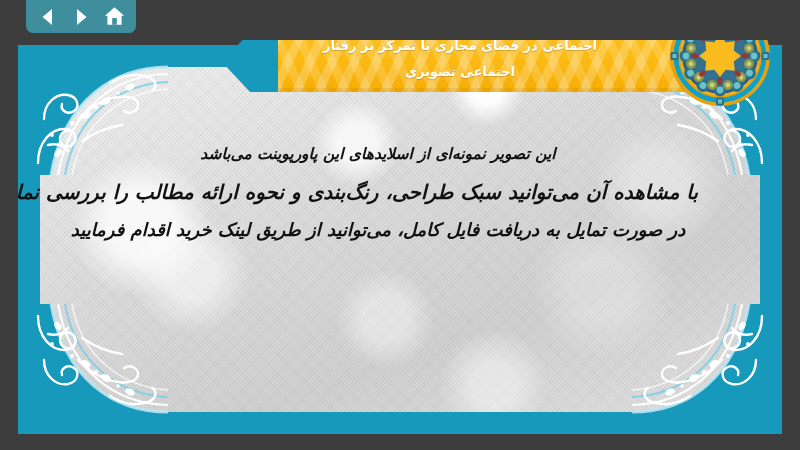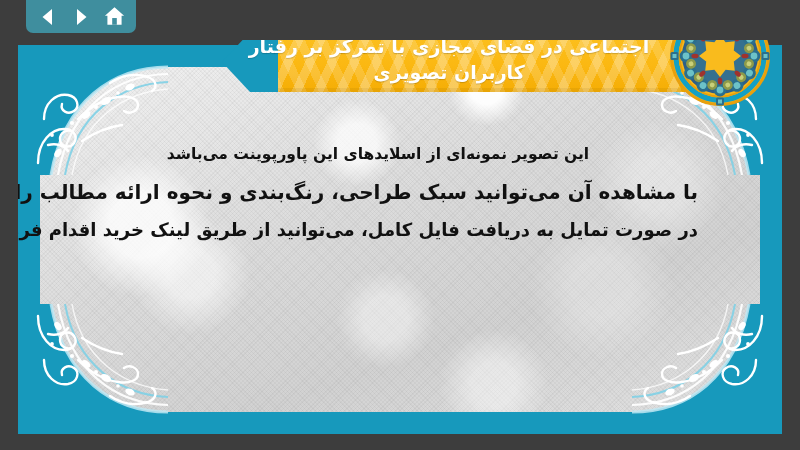--- a/index.html
+++ b/index.html
@@ -45,20 +45,21 @@
   .navbtn svg { display: block; }
 
   
   #slide {
     position: absolute;
     left: 18px; top: 45px;
     width: 764px; height: 389px;
     background: #1799bc;
     overflow: hidden;
     z-index: 10;
+    font-style: italic;
   }
   
   #panel {
     position: absolute;
     left: 22px; top: 22px;
     width: 720px; height: 345px;
     overflow: hidden;
     background:
       radial-gradient(circle at 62% 6%,  rgba(255,255,255,.95) 0 3%, rgba(255,255,255,0) 7%),
       radial-gradient(circle at 44% 22%, rgba(255,255,255,.75) 0 4%, rgba(255,255,255,0) 9%),
@@ -110,26 +111,26 @@
     position:absolute; left:0; right:0; bottom:0; height:4px;
     background: rgba(0,0,0,.05);
   }
   #teal-arrow {
     position: absolute;
     left: 222px; top: 32px;
     width: 56px; height: 60px;
   }
   #title-block {
     position: absolute;
-    left: 234px; top: 6px;
+    left: 245px; top: 6px;
     width: 430px;
     text-align: center;
     direction: rtl;
     color: #ffffff;
-    font-size: 19px;
+    font-size: 13px;
     line-height: 26.5px;
     font-weight: 700;
     letter-spacing: .2px;
     text-shadow: 0 1px 1px rgba(0,0,0,.18);
   }
 
   
   #medallion {
     position: absolute;
     left: 668px; top: 4px;
@@ -309,21 +310,21 @@
 
     <div id="gold-band"></div>
 
     <svg id="teal-arrow" viewBox="0 0 56 60">
       <path d="M56 0 H28 L0 30 L28 60 H56 Z" fill="#1799bc"></path>
     </svg>
 
     <div id="title-block">
       <div>کامل تحلیل فرآیند تغییر هنجارهای</div>
       <div>اجتماعی در فضای مجازی با تمرکز بر رفتار</div>
-      <div>کاربران تصویری</div>
+      <div>اجتماعی تصویری</div>
     </div>
 
     <svg id="medallion" viewBox="0 0 104 104">
       <defs>
         <g id="petal">
           <circle cx="0" cy="-34" r="6.4" fill="#2a6f8e"></circle>
           <circle cx="0" cy="-34" r="3.4" fill="#6cc2c8"></circle>
         </g>
       </defs>
 

